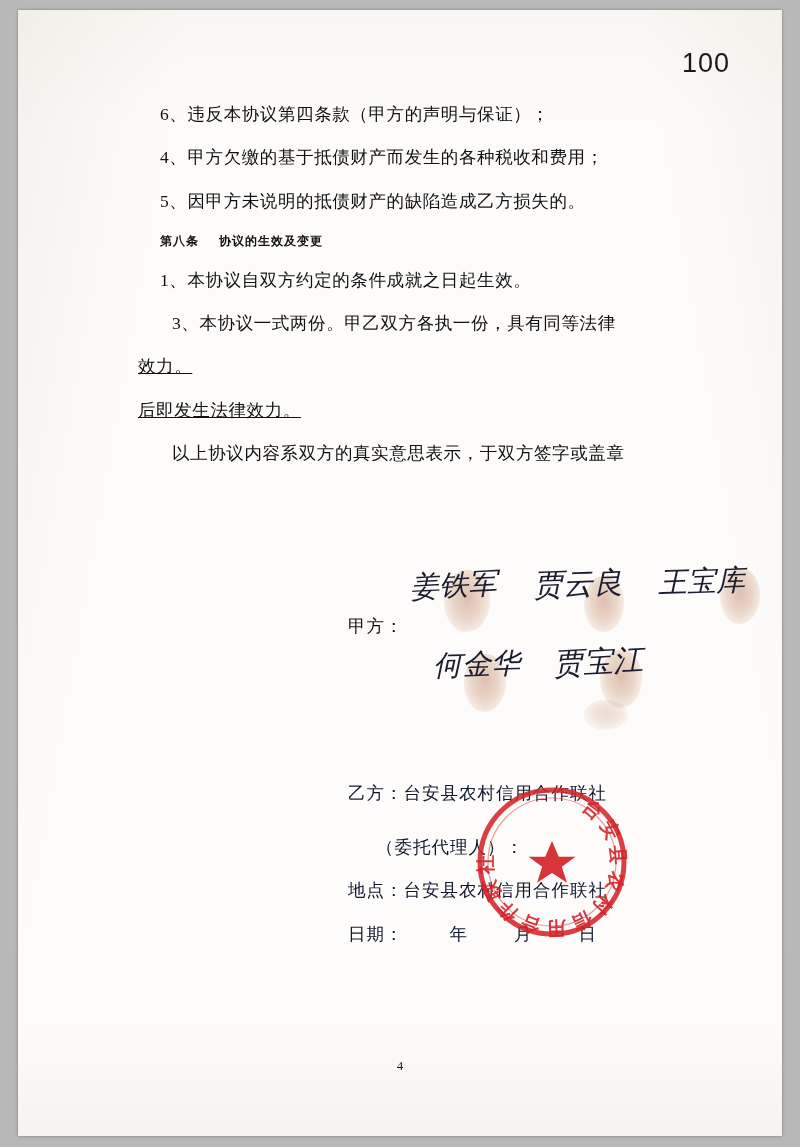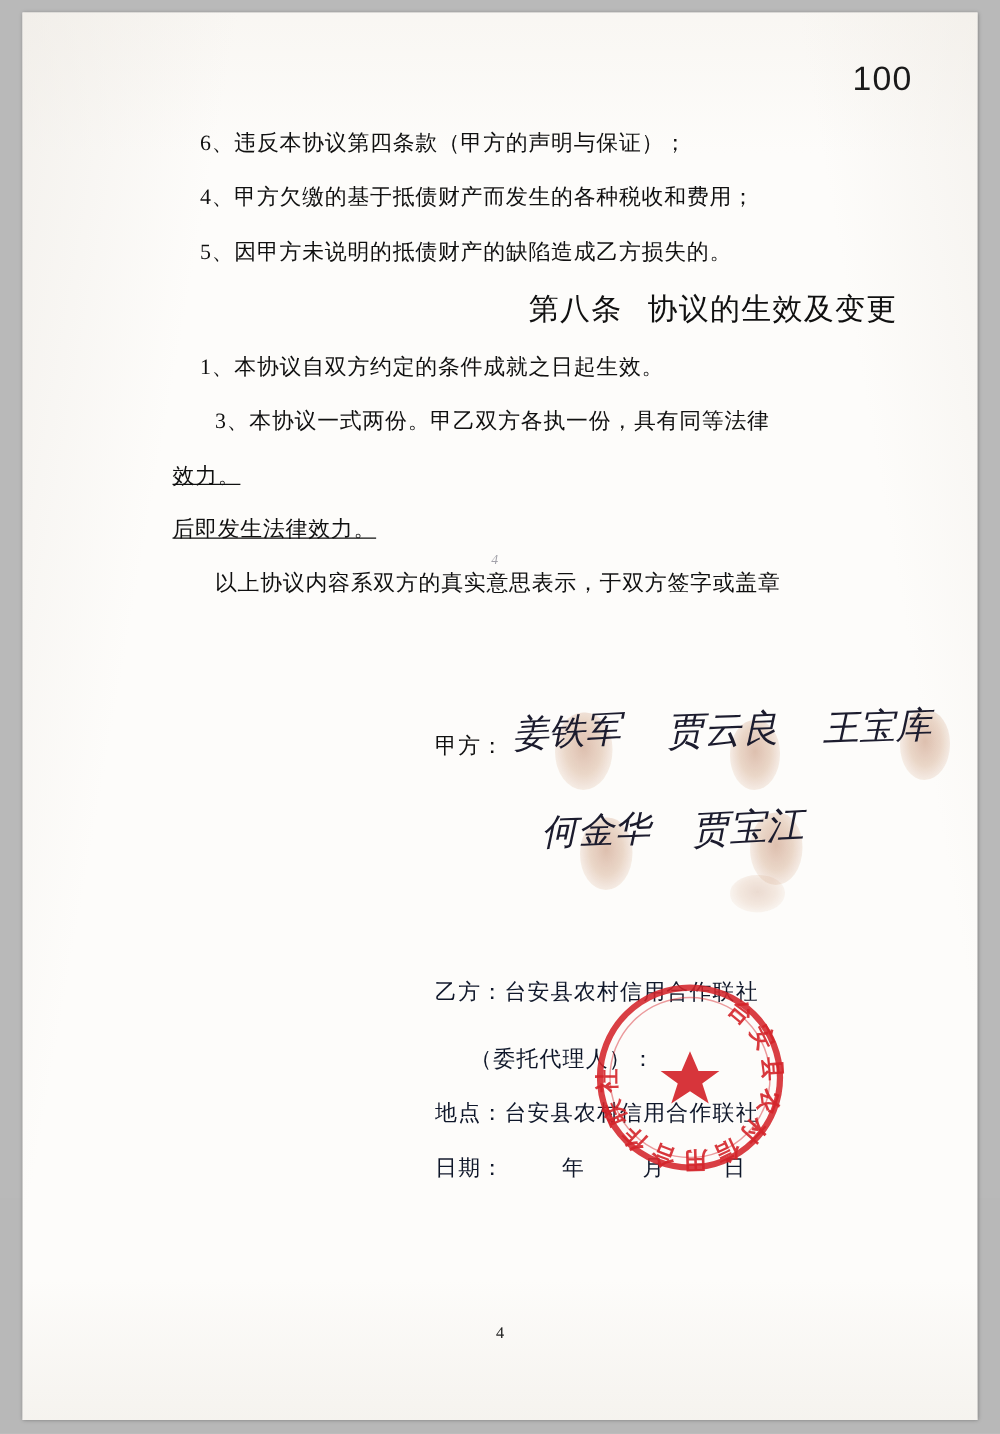--- a/index.html
+++ b/index.html
@@ -59,44 +59,44 @@
   .para {
     margin: 0 0 24px 0;
     letter-spacing: 0.6px;
   }
   .para.indent1 { padding-left: 22px; }
   .para.indent2 { padding-left: 34px; }
   .para.tight { }
   .heading {
     margin: 0 0 23px 0;
     padding-left: 22px;
-    font-weight: normal;
-    letter-spacing: 1px;
-    font-size: 24px;
-    text-align: right;
+    font-weight: bold;
+    letter-spacing: 1px;
+    font-size: 12px;
   }
   .heading .gap { display: inline-block; width: 20px; }
   .continued {
     padding-left: 0;
     text-decoration: underline;
   }
   .block-final { margin-top: 6px; }
 
   
   .sign-area {
     position: absolute;
     left: 330px;
     top: 560px;
     width: 400px;
     font-size: 17.5px;
     color: #101010;
   }
   .sign-label-row {
     position: absolute;
     letter-spacing: 1px;
+    margin-top: 30px;
   }
   .jiafang { left: 0px; top: 14px; }
 
   .handwrite {
     position: absolute;
     font-family: "DejaVu Serif", serif;
     color: #1c1c2e;
     font-style: italic;
     white-space: nowrap;
   }

